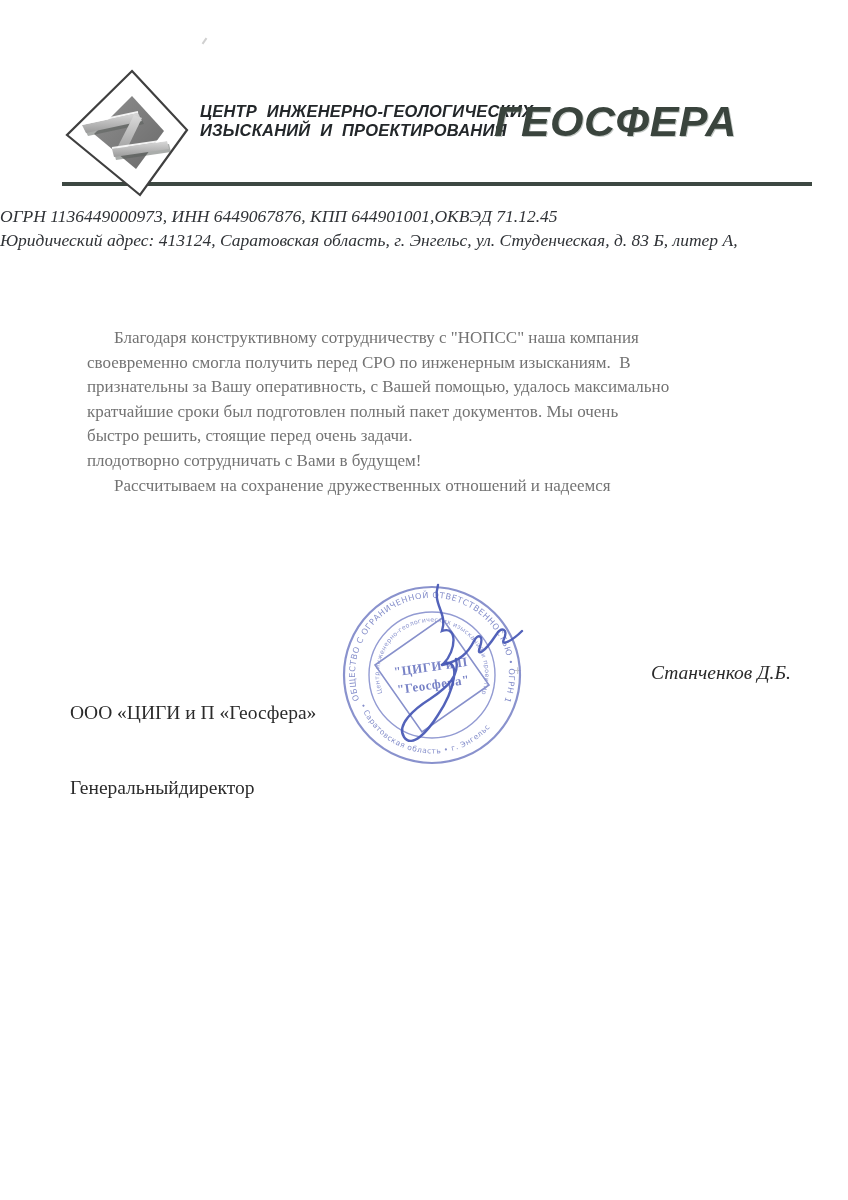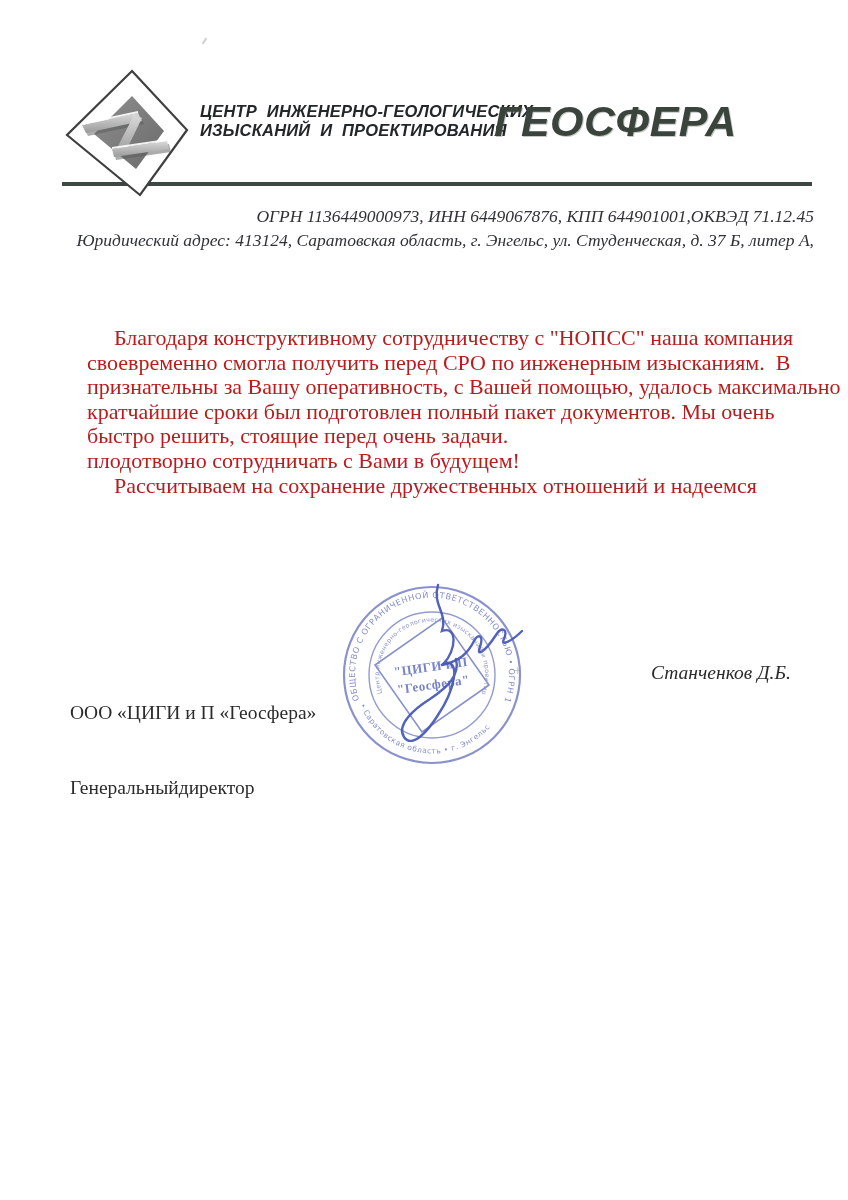--- a/index.html
+++ b/index.html
@@ -18,28 +18,28 @@
     color:#23272a;text-align:right;letter-spacing:0.2px;word-spacing:5px;white-space:nowrap;
   }
   .brand{
     position:absolute;left:494px;top:97px;z-index:3;
     font-family:"Liberation Sans","DejaVu Sans",sans-serif;
     font-weight:bold;font-style:italic;font-size:43px;letter-spacing:0.5px;
     color:#3a443d;text-shadow:1px 1px 0 rgba(122,132,126,0.45);white-space:nowrap;
   }
   
   .requisites{
-    position:absolute;left:0;top:204px;width:814px;text-align:right;
+    position:absolute;left:0;top:204px;width:814px;text-align:left;
     font-style:italic;font-size:17.5px;line-height:24px;color:#2f3236;
   }
   .requisites div{white-space:pre;}
   
   .letter-body{
     position:absolute;left:87px;top:326px;width:680px;
-    font-size:22px;line-height:24.6px;color:#b91c1c;
+    font-size:17px;line-height:24.6px;color:#737373;
   }
   .letter-body .line{white-space:pre;}
   .letter-body .indent{padding-left:27px;}
   
   .sig-left{
     position:absolute;left:70px;top:650px;
     font-size:19.5px;line-height:25px;color:#2b2b2b;white-space:pre;
   }
   .sig-name{
     position:absolute;left:651px;top:662px;
@@ -105,21 +105,21 @@
     <div>ЦЕНТР ИНЖЕНЕРНО-ГЕОЛОГИЧЕСКИХ</div>
     <div>ИЗЫСКАНИЙ И ПРОЕКТИРОВАНИЯ</div>
   </div>
   <div class="brand">ГЕОСФЕРА</div>
 
   <div class="speck1"></div>
   <div class="speck2">+</div>
 
   <div class="requisites">
     <div>ОГРН 1136449000973, ИНН 6449067876, КПП 644901001,ОКВЭД 71.12.45</div>
-    <div>Юридический адрес: 413124, Саратовская область, г. Энгельс, ул. Студенческая, д. 37 Б, литер А,</div>
+    <div>Юридический адрес: 413124, Саратовская область, г. Энгельс, ул. Студенческая, д. 83 Б, литер А,</div>
   </div>
 
   <div class="letter-body">
     <div class="line indent">Благодаря конструктивному сотрудничеству с "НОПСС" наша компания</div>
     <div class="line">своевременно смогла получить перед СРО по инженерным изысканиям.  В</div>
     <div class="line">признательны за Вашу оперативность, с Вашей помощью, удалось максимально</div>
     <div class="line">кратчайшие сроки был подготовлен полный пакет документов. Мы очень</div>
     <div class="line">быстро решить, стоящие перед очень задачи.</div>
     <div class="line">плодотворно сотрудничать с Вами в будущем!</div>
     <div class="line indent">Рассчитываем на сохранение дружественных отношений и надеемся</div>

